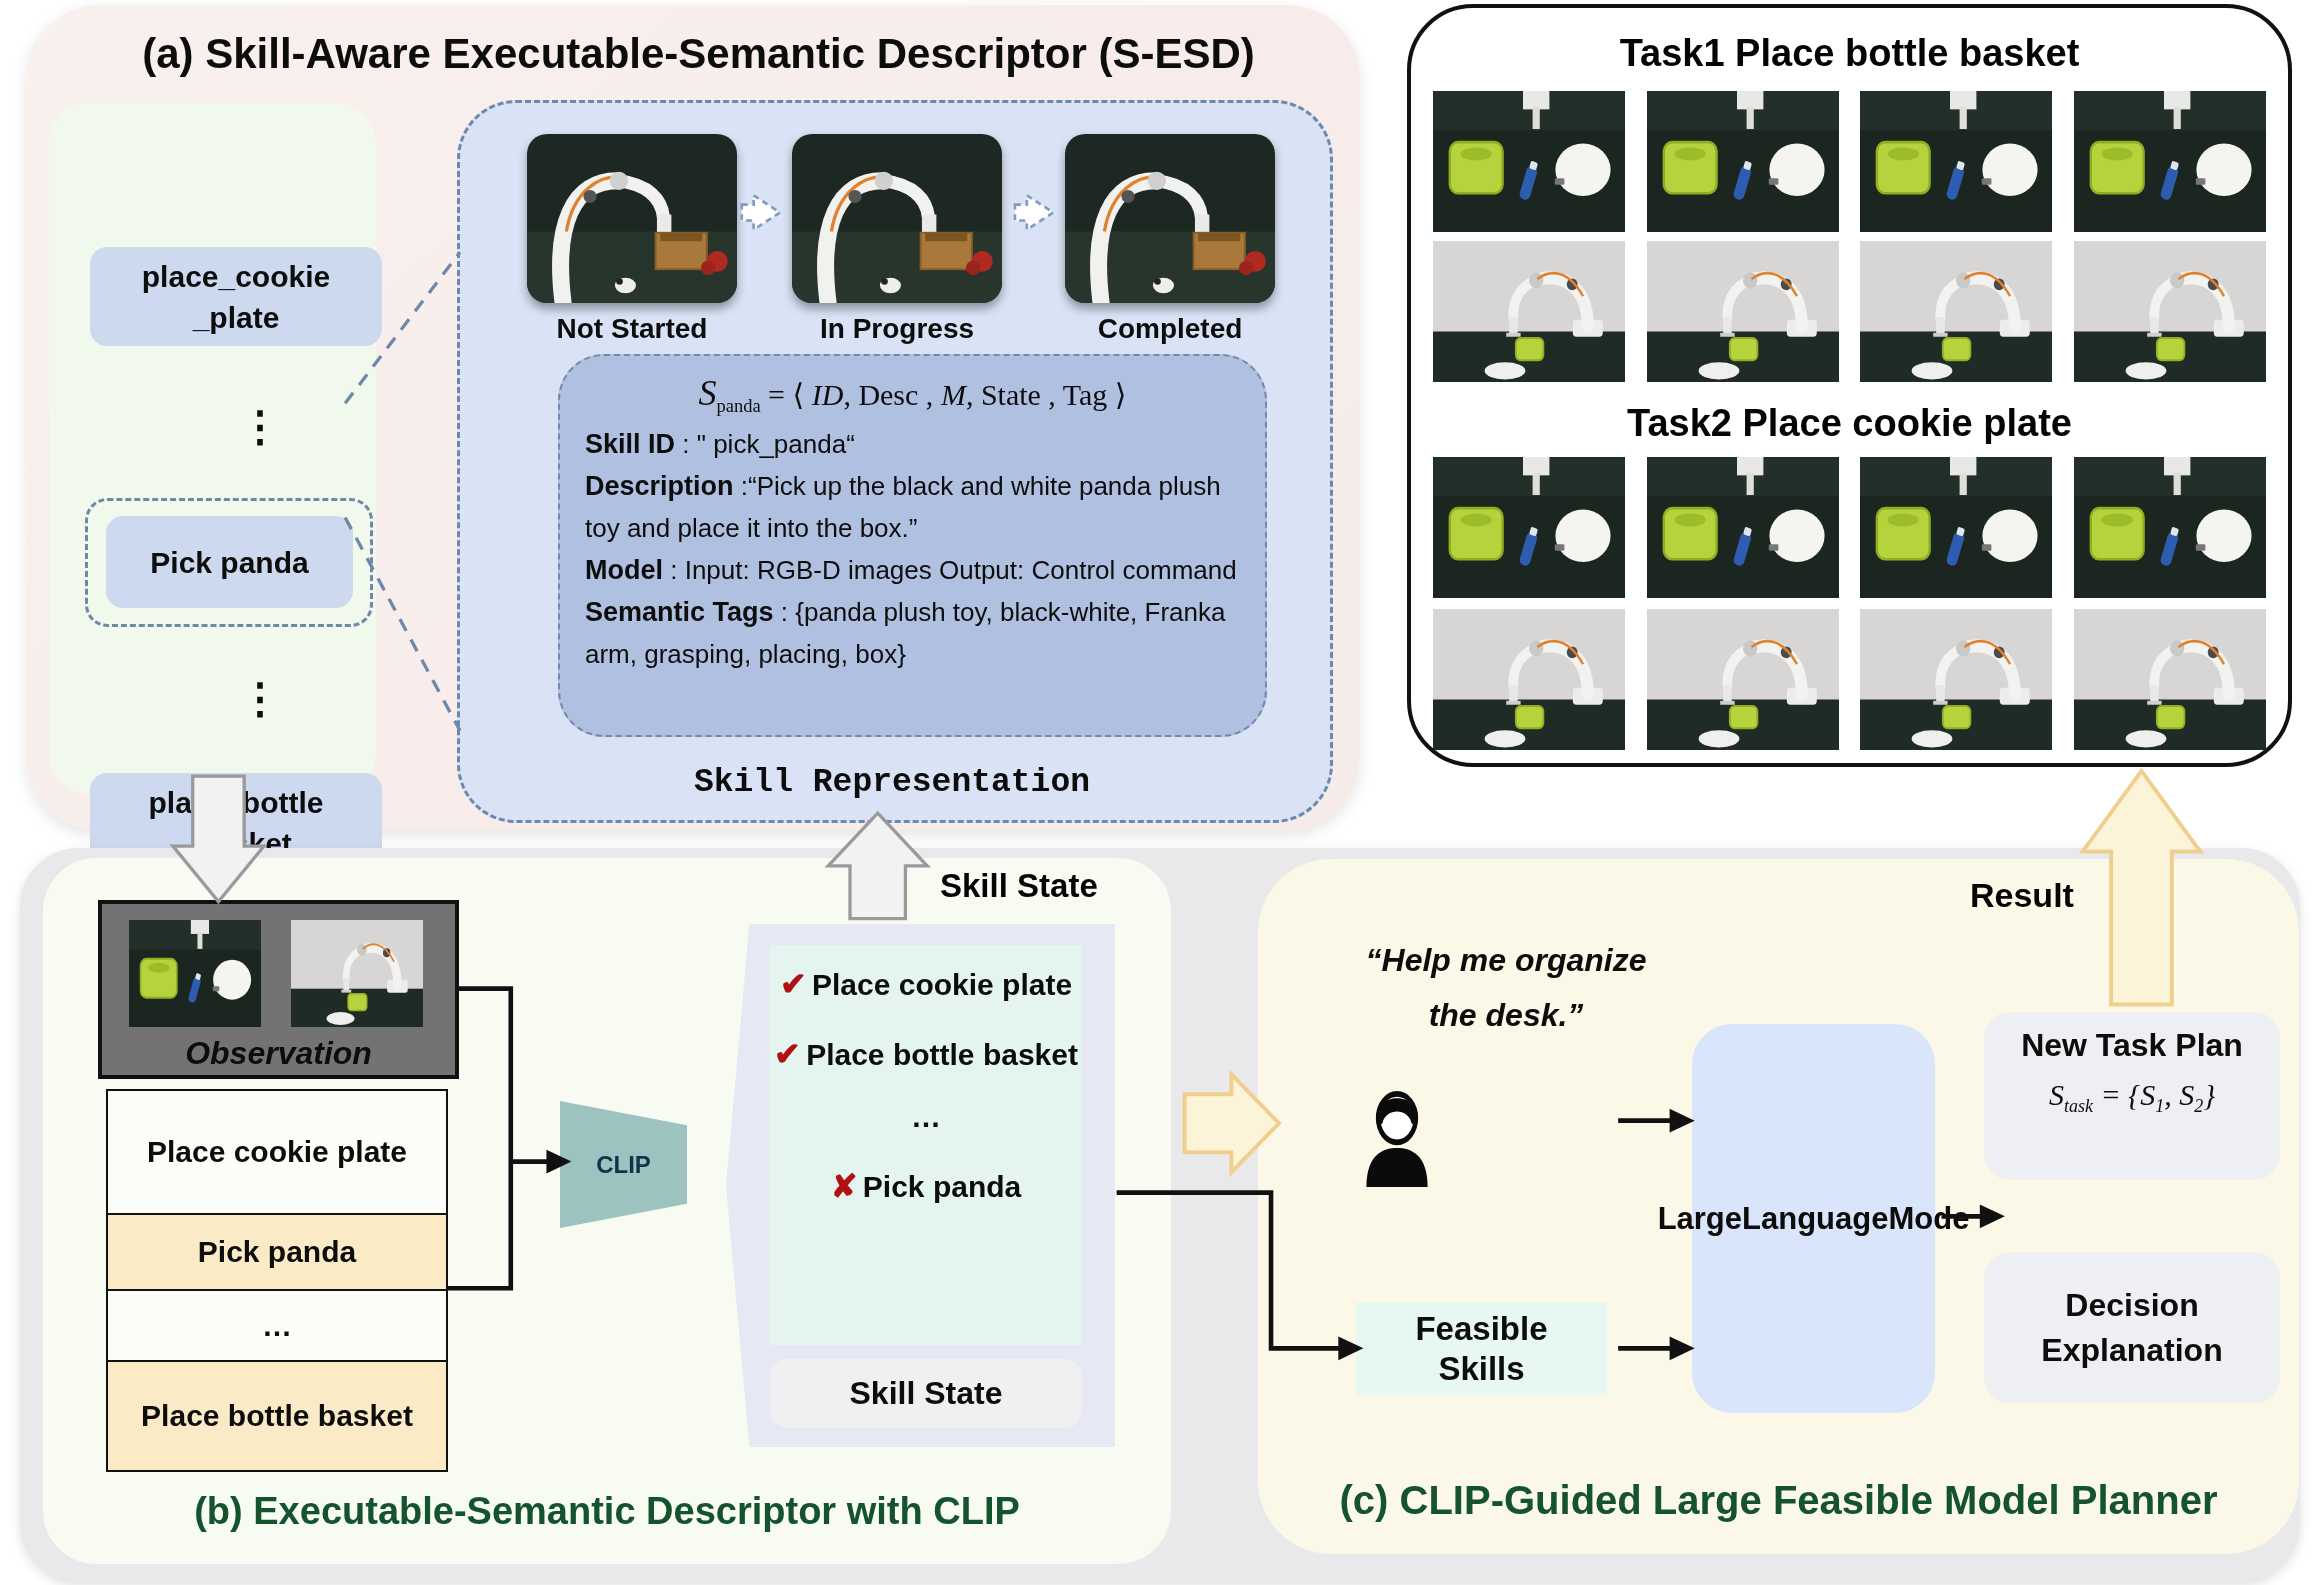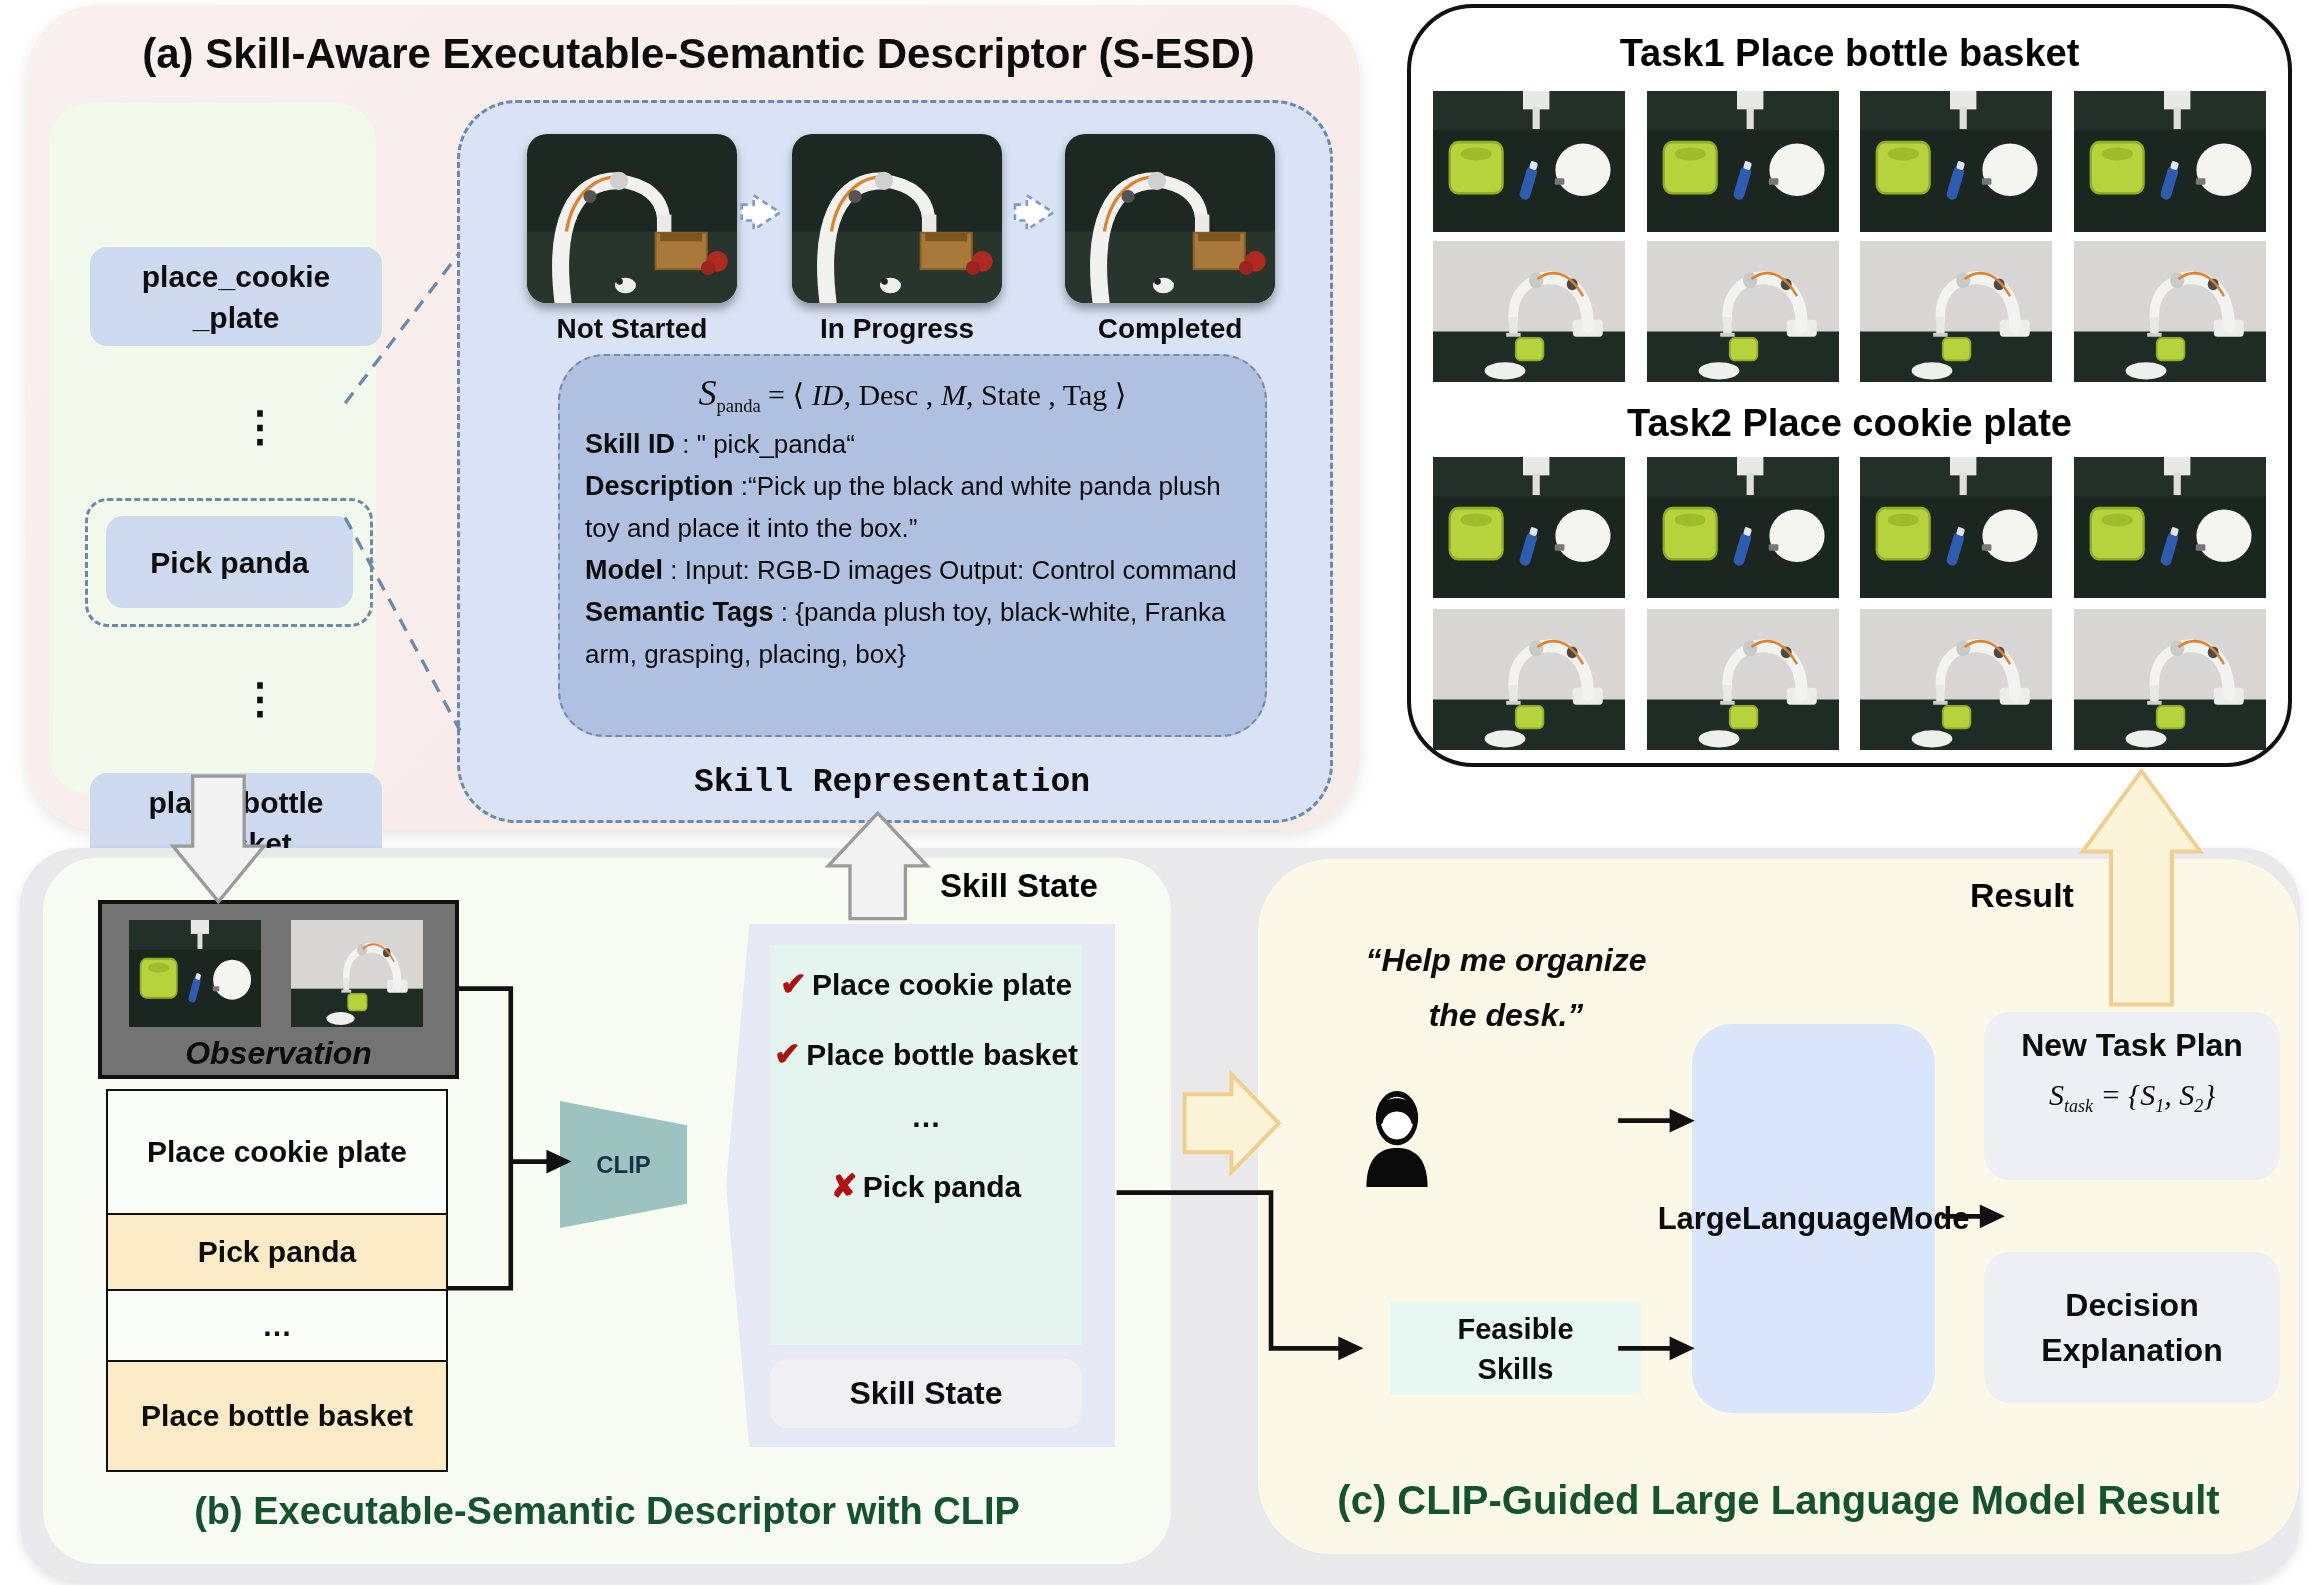--- a/index.html
+++ b/index.html
@@ -63,21 +63,21 @@
   .state-item{text-align:center;font-size:30px;font-weight:bold;color:#0d0d0d;line-height:40px;}
   .mark{color:#b01111;font-size:32px;padding-right:5.3px;}
   .state-pill{left:44px;top:435px;width:312px;height:69px;background:#f0f0f3;border-radius:17px;
               display:flex;align-items:center;justify-content:center;font-size:32px;font-weight:bold;color:#0d0d0d;}
   .caption{font-weight:bold;color:#14532d;text-align:center;}
 
   
   .quote{left:63px;top:74px;width:370px;text-align:center;font-size:32px;font-weight:bold;font-style:italic;
          color:#0d0d0d;line-height:55px;}
   .feasible{left:98px;top:443px;width:251px;height:93px;background:#e7f7f2;display:flex;flex-direction:column;
-            justify-content:center;align-items:center;font-size:29px;font-weight:bold;line-height:40px;color:#0d0d0d;margin-left:34px;}
+            justify-content:center;align-items:center;font-size:33px;font-weight:bold;line-height:40px;color:#0d0d0d;}
   .llm{left:434px;top:165px;width:243px;height:389px;background:#d8e5fa;border-radius:40px;display:flex;
        flex-direction:row;justify-content:center;align-items:center;font-size:31px;font-weight:bold;
        line-height:51px;color:#0d0d0d;}
   .ntp{left:726px;top:153px;width:296px;height:168px;background:#edeff2;border-radius:26px;box-sizing:border-box;
        padding-top:14.5px;}
   .ntp-title{text-align:center;font-size:32px;font-weight:bold;color:#0d0d0d;}
   .ntp-formula{text-align:center;font-family:"Liberation Serif",serif;font-size:30px;font-style:italic;
                color:#0d0d0d;margin-top:14.5px;}
   .ntp-formula sub{font-size:18px;}
   .decision{left:726px;top:393px;width:296px;height:151px;background:#edeff2;border-radius:26px;display:flex;
@@ -336,21 +336,21 @@
     <div class="abs ntp">
       <div class="ntp-title">New Task Plan</div>
       <div class="ntp-formula">
         <span>S</span><sub>task</sub><span> = {</span><span>S</span><sub>1</sub><span>, </span><span>S</span><sub>2</sub><span>}</span>
       </div>
     </div>
     <div class="abs decision">
       <span>Decision</span>
       <span>Explanation</span>
     </div>
-    <div class="abs caption" style="left:0;top:619px;width:1041px;font-size:40px;">(c) CLIP-Guided Large Language Model Result</div>
+    <div class="abs caption" style="left:0;top:619px;width:1041px;font-size:40px;">(c) CLIP-Guided Large Feasible Model Planner</div>
   </section>
 
   <div class="abs float-label" style="left:940px;top:867px;">Skill State</div>
   <div class="abs float-label" style="left:1970px;top:876px;font-size:34px;">Result</div>
 
   <svg class="abs overlay" viewBox="0 0 3514 2403">
 
     <line x1="523" y1="611" x2="697" y2="382" stroke="#6d88aa" stroke-width="5" stroke-dasharray="20 15"></line>
     <line x1="523" y1="784" x2="697" y2="1107" stroke="#6d88aa" stroke-width="5" stroke-dasharray="20 15"></line>
 

